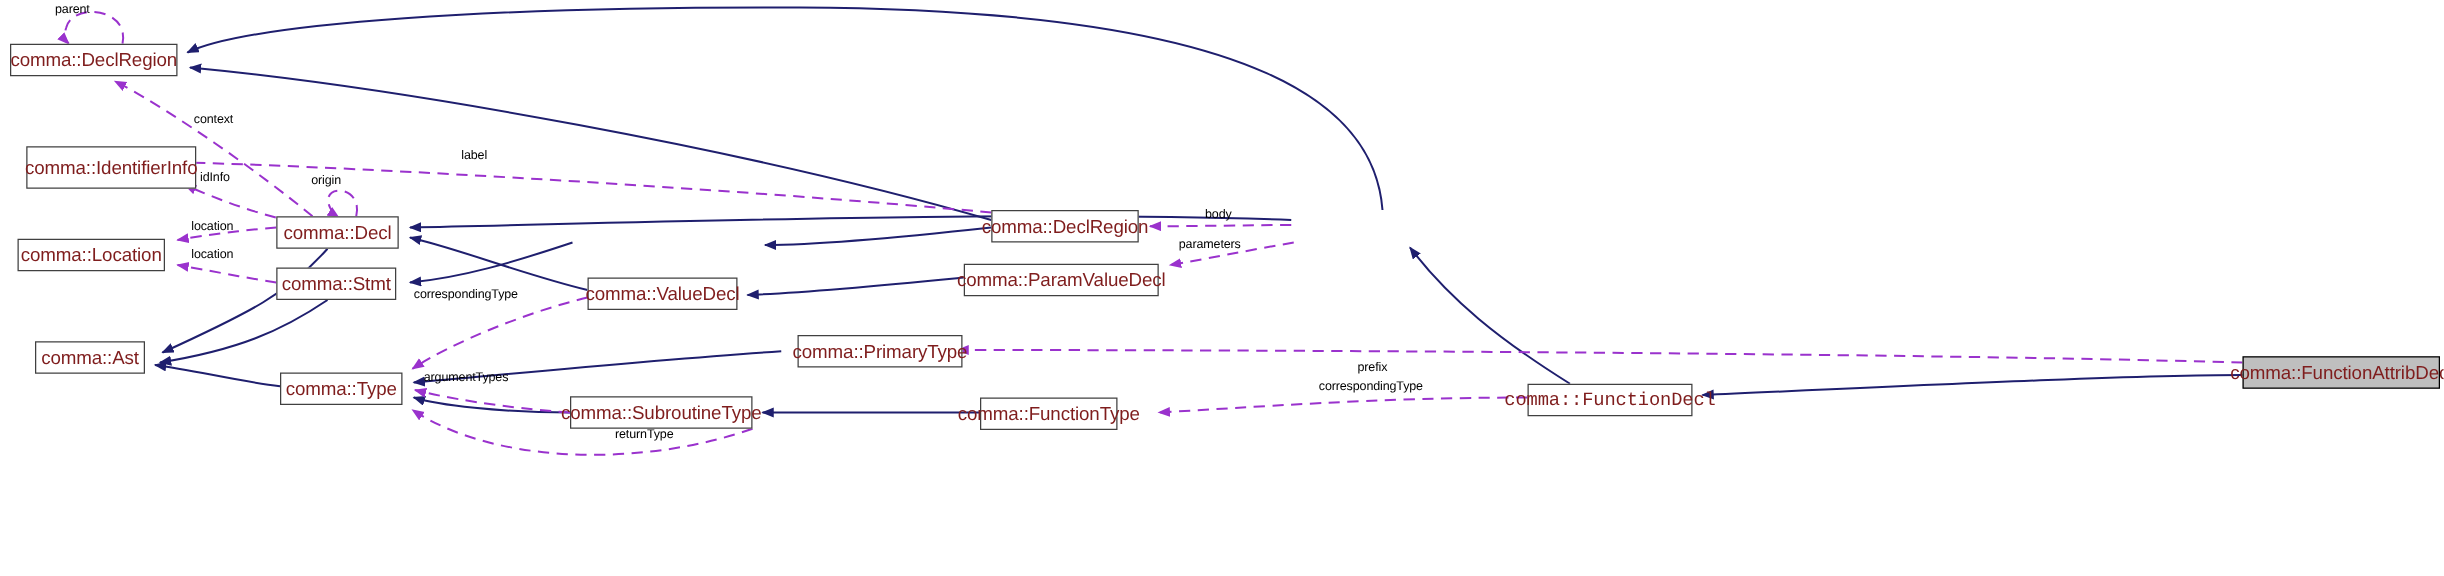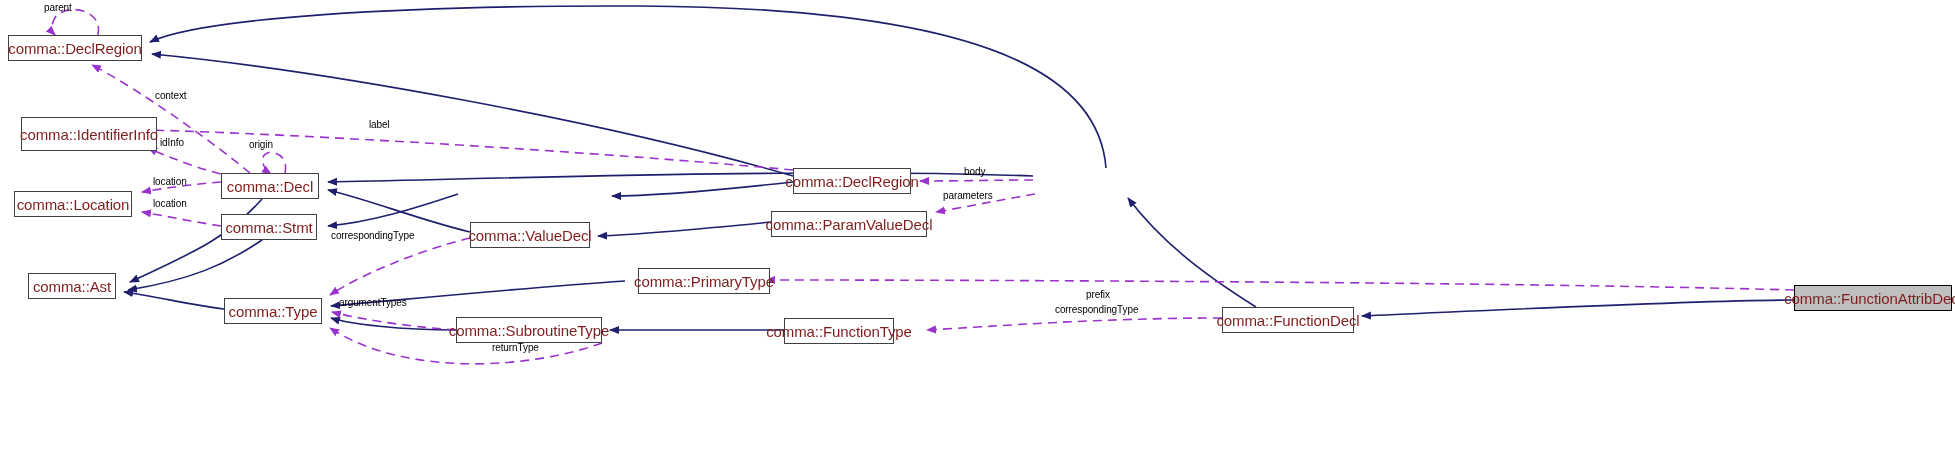--- a/index.html
+++ b/index.html
@@ -125,21 +125,21 @@
   <div class="node" id="n3" style="left: 28px; top: 273px; width: 88px; height: 26px;">comma::Ast</div>
   <div class="node" id="n4" style="left: 221px; top: 173px; width: 98px; height: 26px;">comma::Decl</div>
   <div class="node" id="n5" style="left: 221px; top: 214px; width: 96px; height: 26px;">comma::Stmt</div>
   <div class="node" id="n6" style="left: 224px; top: 298px; width: 98px; height: 26px;">comma::Type</div>
   <div class="node" id="n8" style="left: 470px; top: 222px; width: 120px; height: 26px;">comma::ValueDecl</div>
   <div class="node" id="n9" style="left: 456px; top: 317px; width: 146px; height: 26px;">comma::SubroutineType</div>
   <div class="node" id="n10" style="left: 638px; top: 268px; width: 132px; height: 26px;">comma::PrimaryType</div>
   <div class="node" id="n11" style="left: 793px; top: 168px; width: 118px; height: 26px;">comma::DeclRegion</div>
   <div class="node" id="n12" style="left: 771px; top: 211px; width: 156px; height: 26px; text-align: right;">comma::ParamValueDecl</div>
   <div class="node" id="n13" style="left: 784px; top: 318px; width: 110px; height: 26px; text-align: center;">comma::FunctionType</div>
-  <div class="node" id="n15" style="left: 1222px; top: 307px; width: 132px; height: 26px;">comma::FunctionDecl</div>
+  <div class="node" id="n15" style="left: 1222px; top: 307px; width: 132px; height: 26px; font-family: Liberation Mono, monospace;">comma::FunctionDecl</div>
   <div class="node highlight" id="n16" style="left: 1794px; top: 285px; width: 158px; height: 26px;">comma::FunctionAttribDecl</div>
 
   <div class="edge-label" id="L0" style="left: 44px; top: 3px;">parent</div>
   <div class="edge-label" id="L1" style="left: 155px; top: 91px;">context</div>
   <div class="edge-label" id="L2" style="left: 369px; top: 120px;">label</div>
   <div class="edge-label" id="L3" style="left: 160px; top: 138px;">idInfo</div>
   <div class="edge-label" id="L4" style="left: 249px; top: 140px;">origin</div>
   <div class="edge-label" id="L5" style="left: 153px; top: 177px;">location</div>
   <div class="edge-label" id="L6" style="left: 153px; top: 199px;">location</div>
   <div class="edge-label" id="L7" style="left: 331px; top: 231px;">correspondingType</div>

